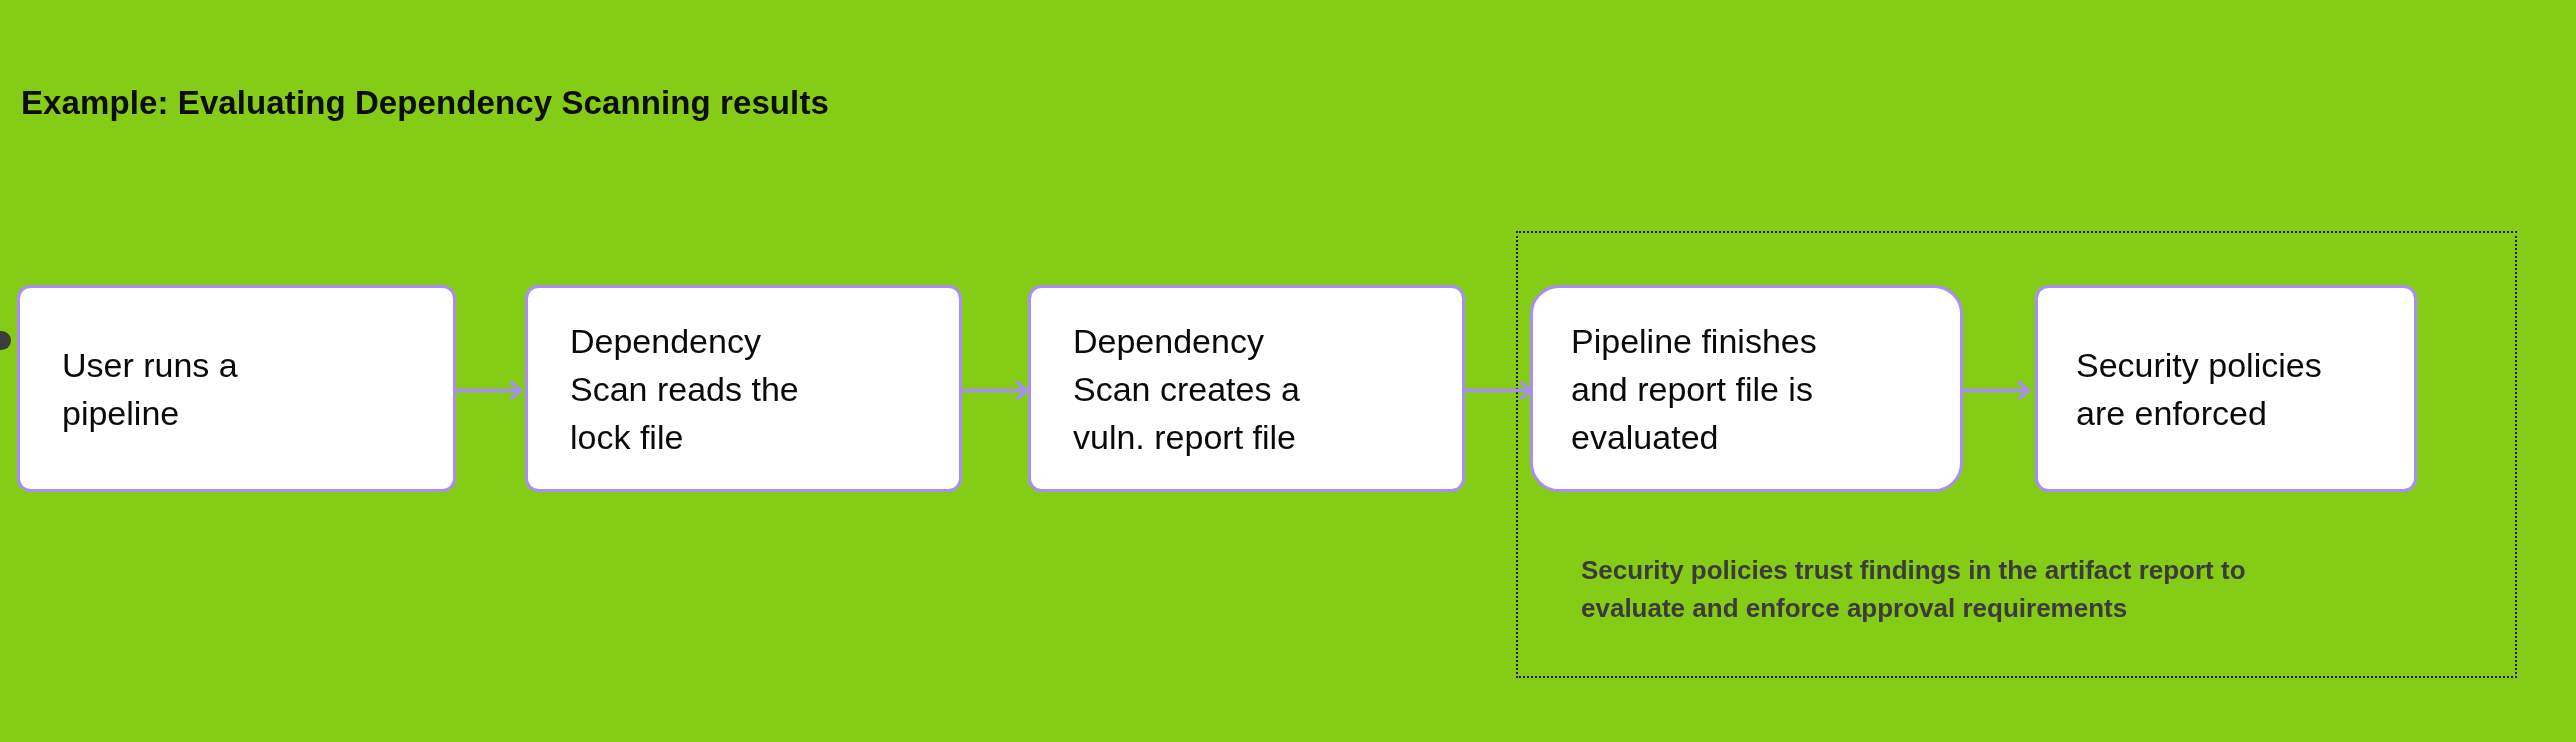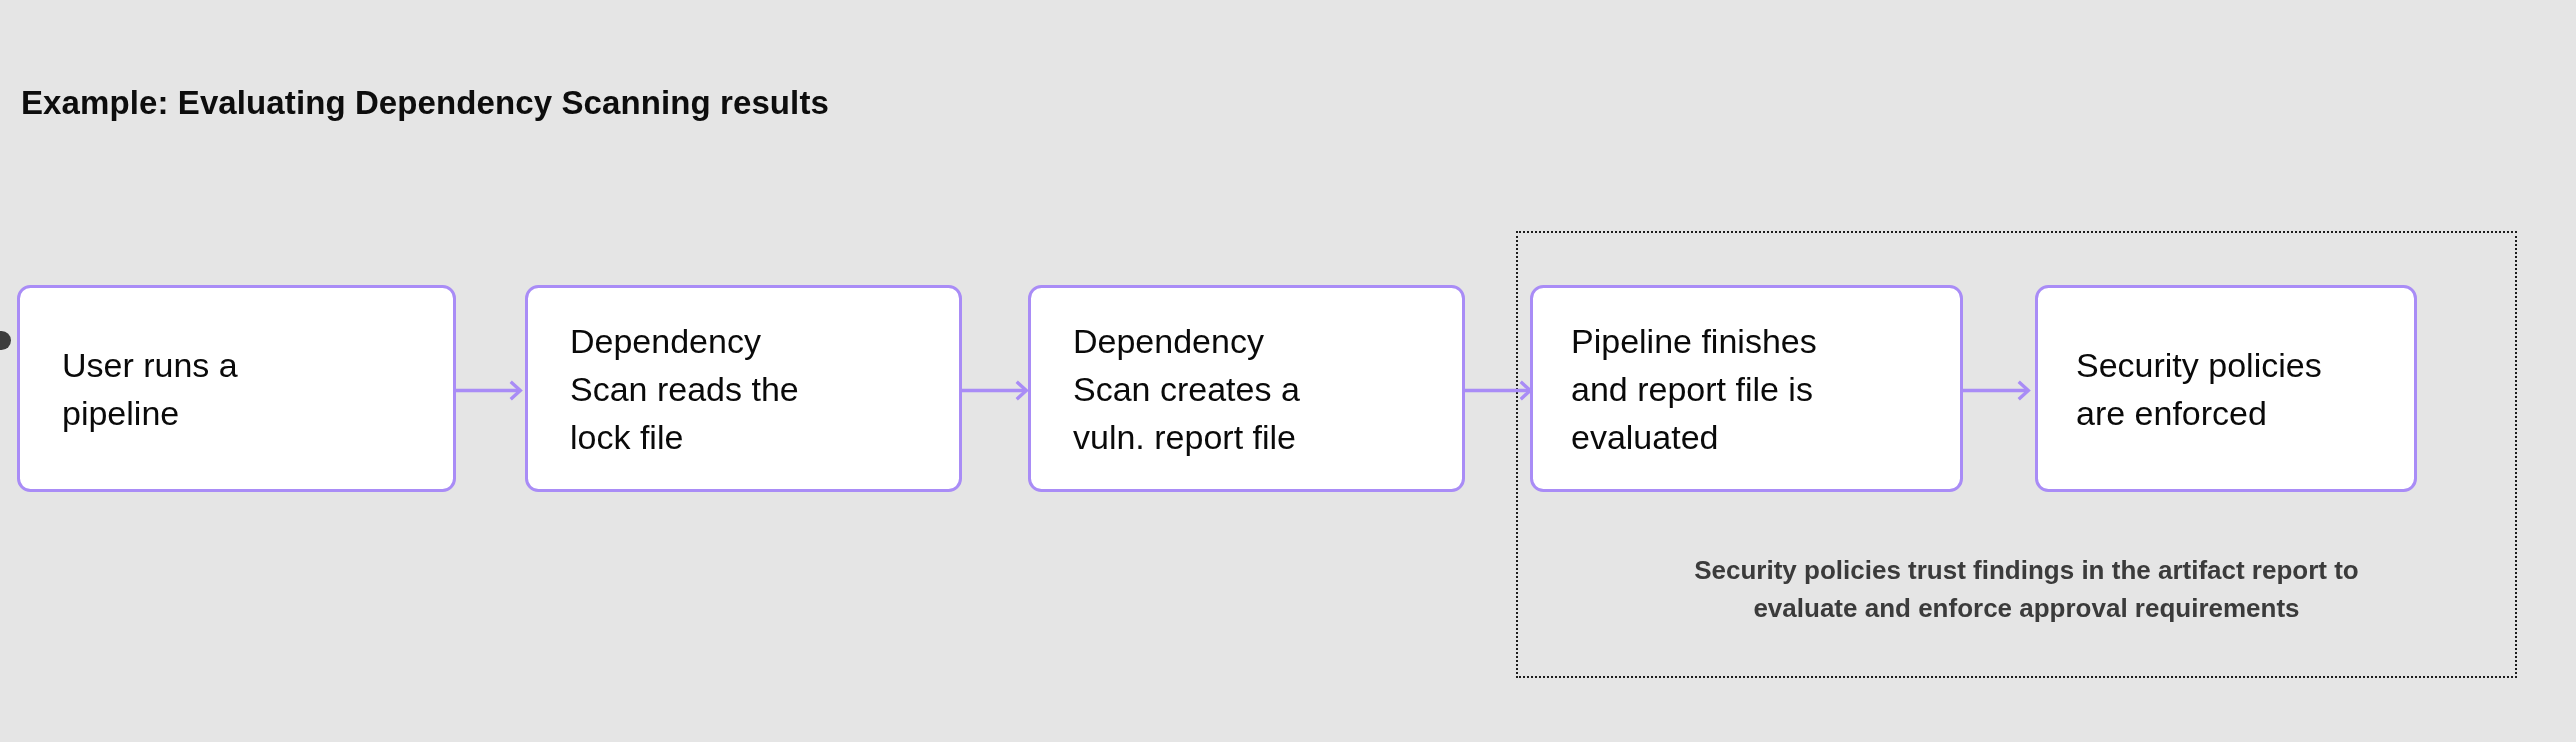--- a/index.html
+++ b/index.html
@@ -8,21 +8,21 @@
     background: #ffffff;
   }
   body {
     font-family: "Liberation Sans", sans-serif;
     -webkit-font-smoothing: antialiased;
   }
   #page {
     position: relative;
     width: 2576px;
     height: 742px;
-    background: #e5e5e5;
+    background: #84cc16;
     overflow: hidden;
   }
 
   
   #diagram-title {
     position: absolute;
     left: 21px;
     top: 84px;
     font-size: 33px;
     font-weight: bold;
@@ -60,21 +60,21 @@
     font-size: 34px;
     line-height: 48px;
     color: #0a0a0a;
     font-weight: normal;
     white-space: pre-line;
   }
 
   #box-1 { left: 17px;   width: 439px; }
   #box-2 { left: 525px;  width: 437px; }
   #box-3 { left: 1028px; width: 437px; }
-  #box-4 { left: 1530px; width: 433px; }
+  #box-4 { left: 1530px; width: 433px; border-radius: 29px; }
   #box-5 { left: 2035px; width: 382px; }
 
   #box-4 .flow-box-label,
   #box-5 .flow-box-label { padding-left: 38px; }
 
   
   .flow-arrow {
     position: absolute;
     top: 376px;
     height: 29px;
@@ -101,21 +101,20 @@
   #policy-group-caption {
     position: absolute;
     left: 1581px;
     top: 551px;
     width: 891px;
     font-size: 26px;
     line-height: 38px;
     font-weight: bold;
     color: #3b3b3b;
     white-space: pre-line;
-    text-align: center;
   }
 </style>
 </head>
 <body>
 
 <div id="page">
 
   <div id="diagram-title">Example: Evaluating Dependency Scanning results</div>
 
   <div id="start-marker"></div>

